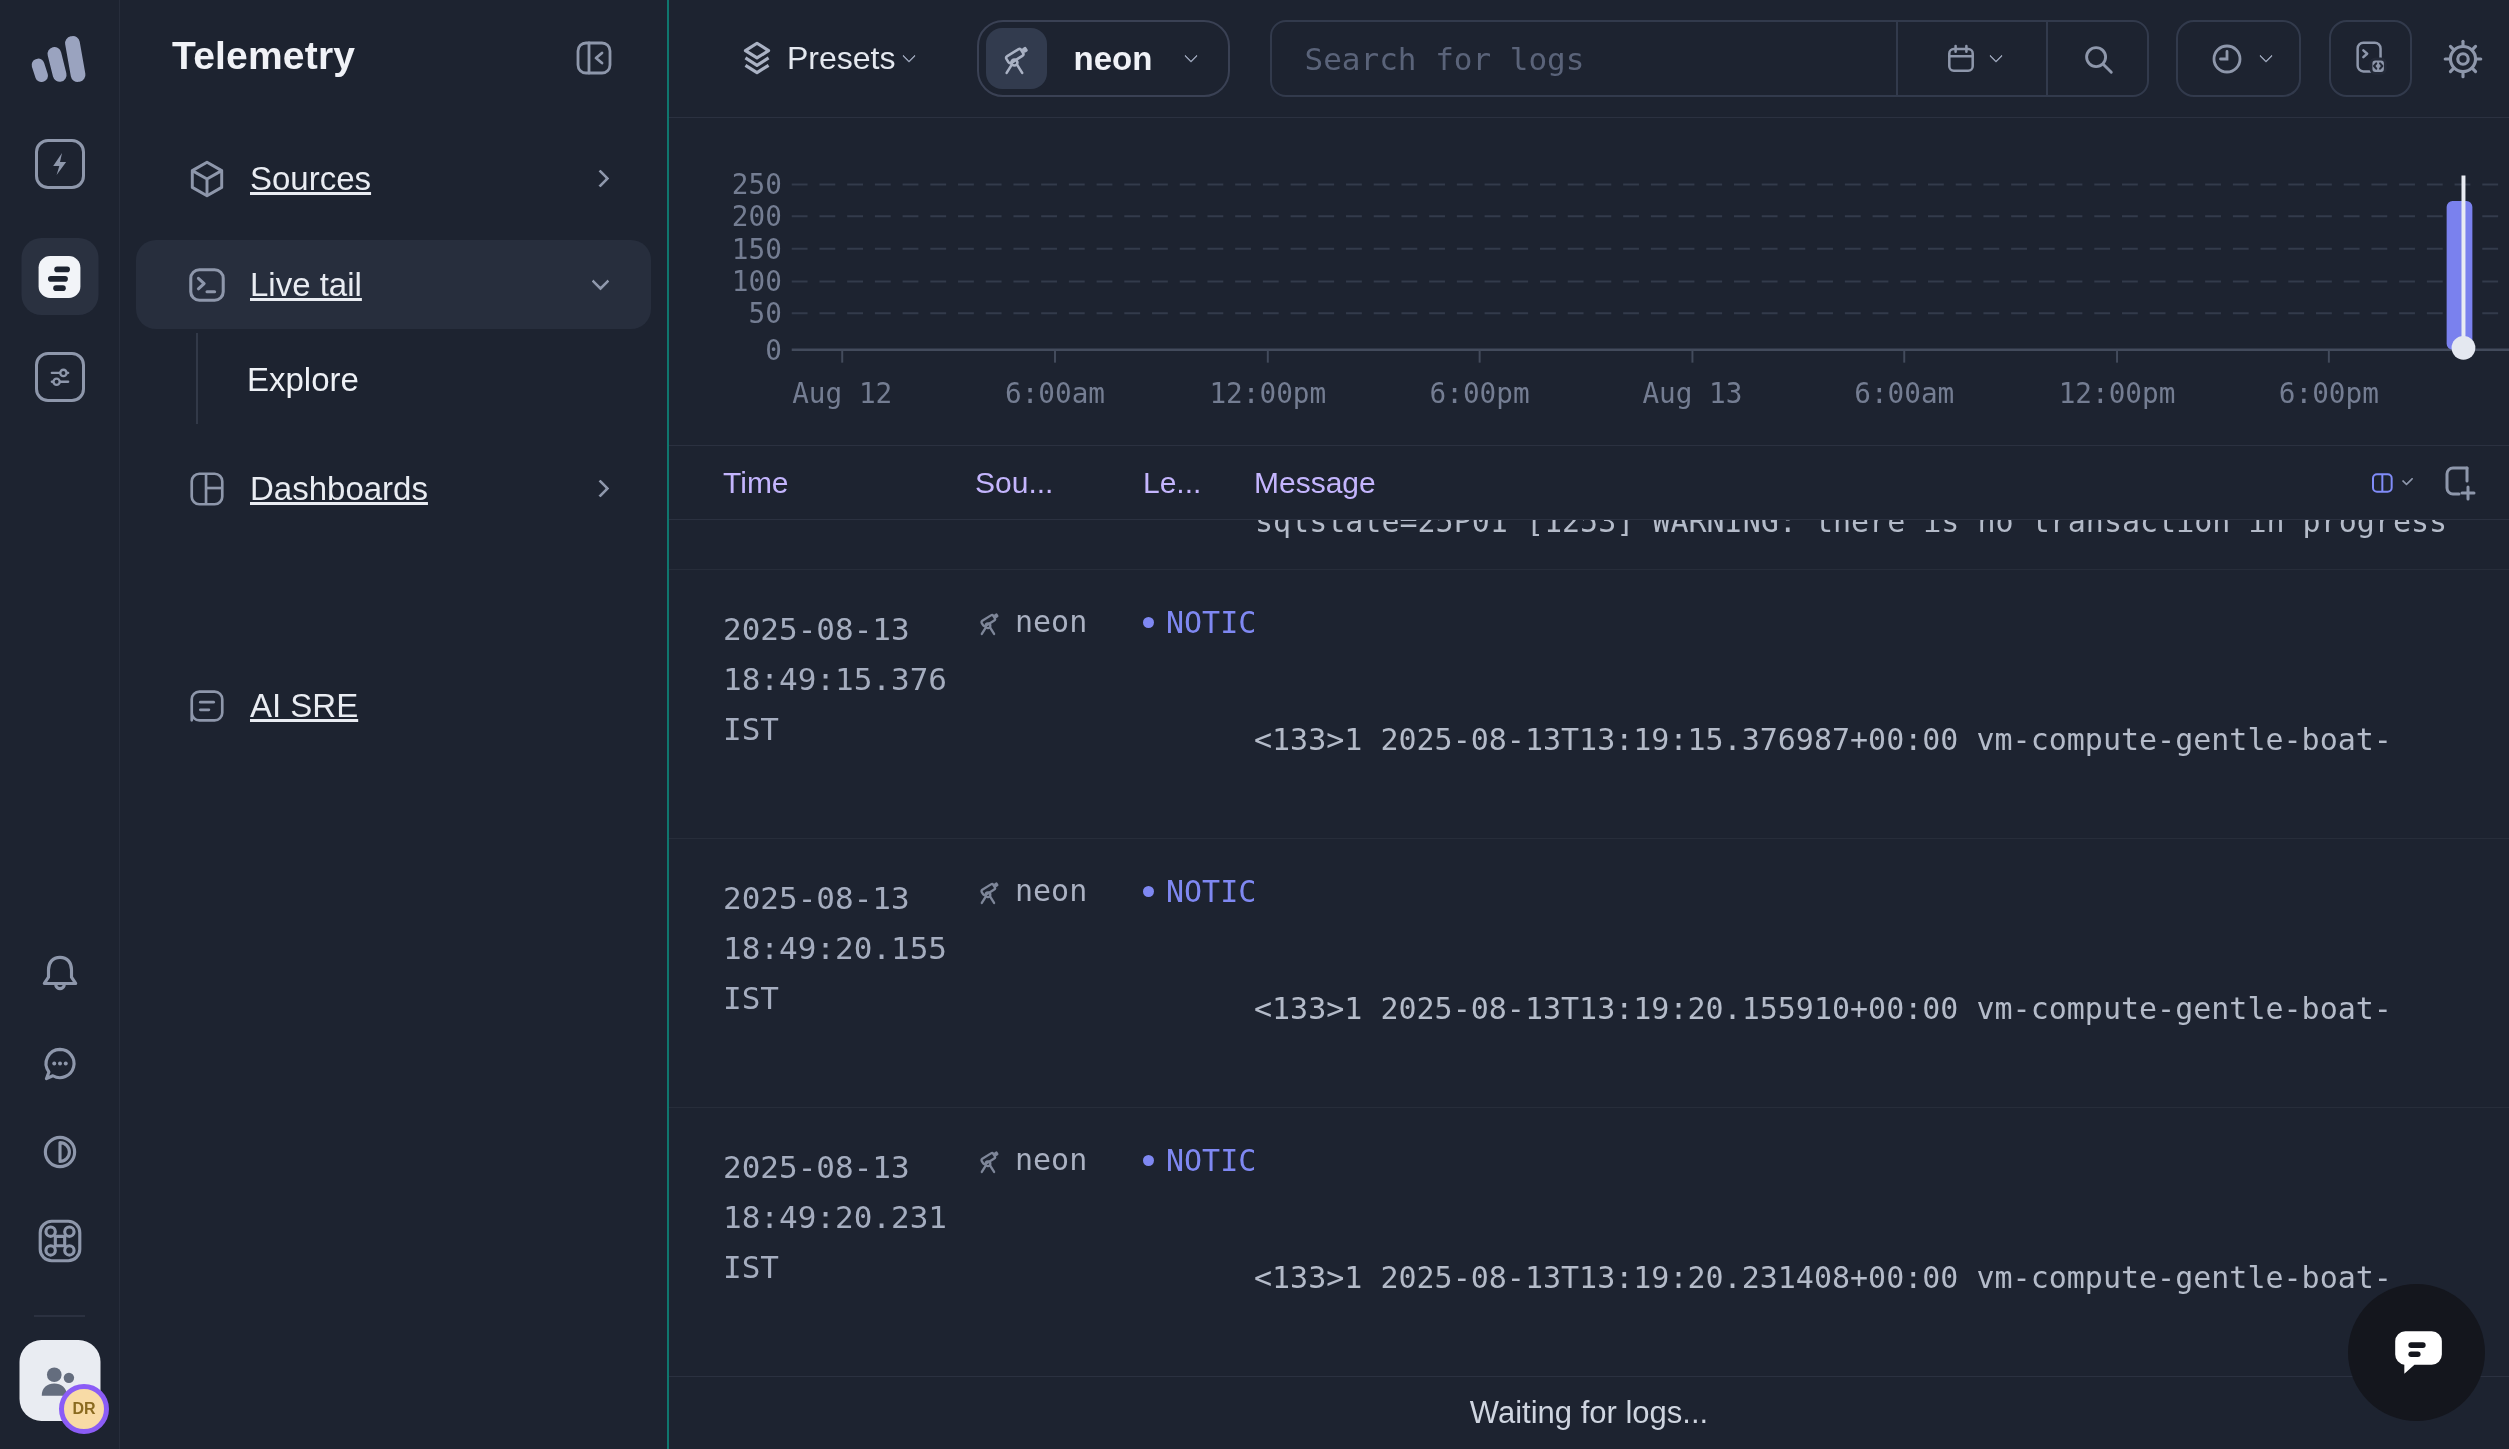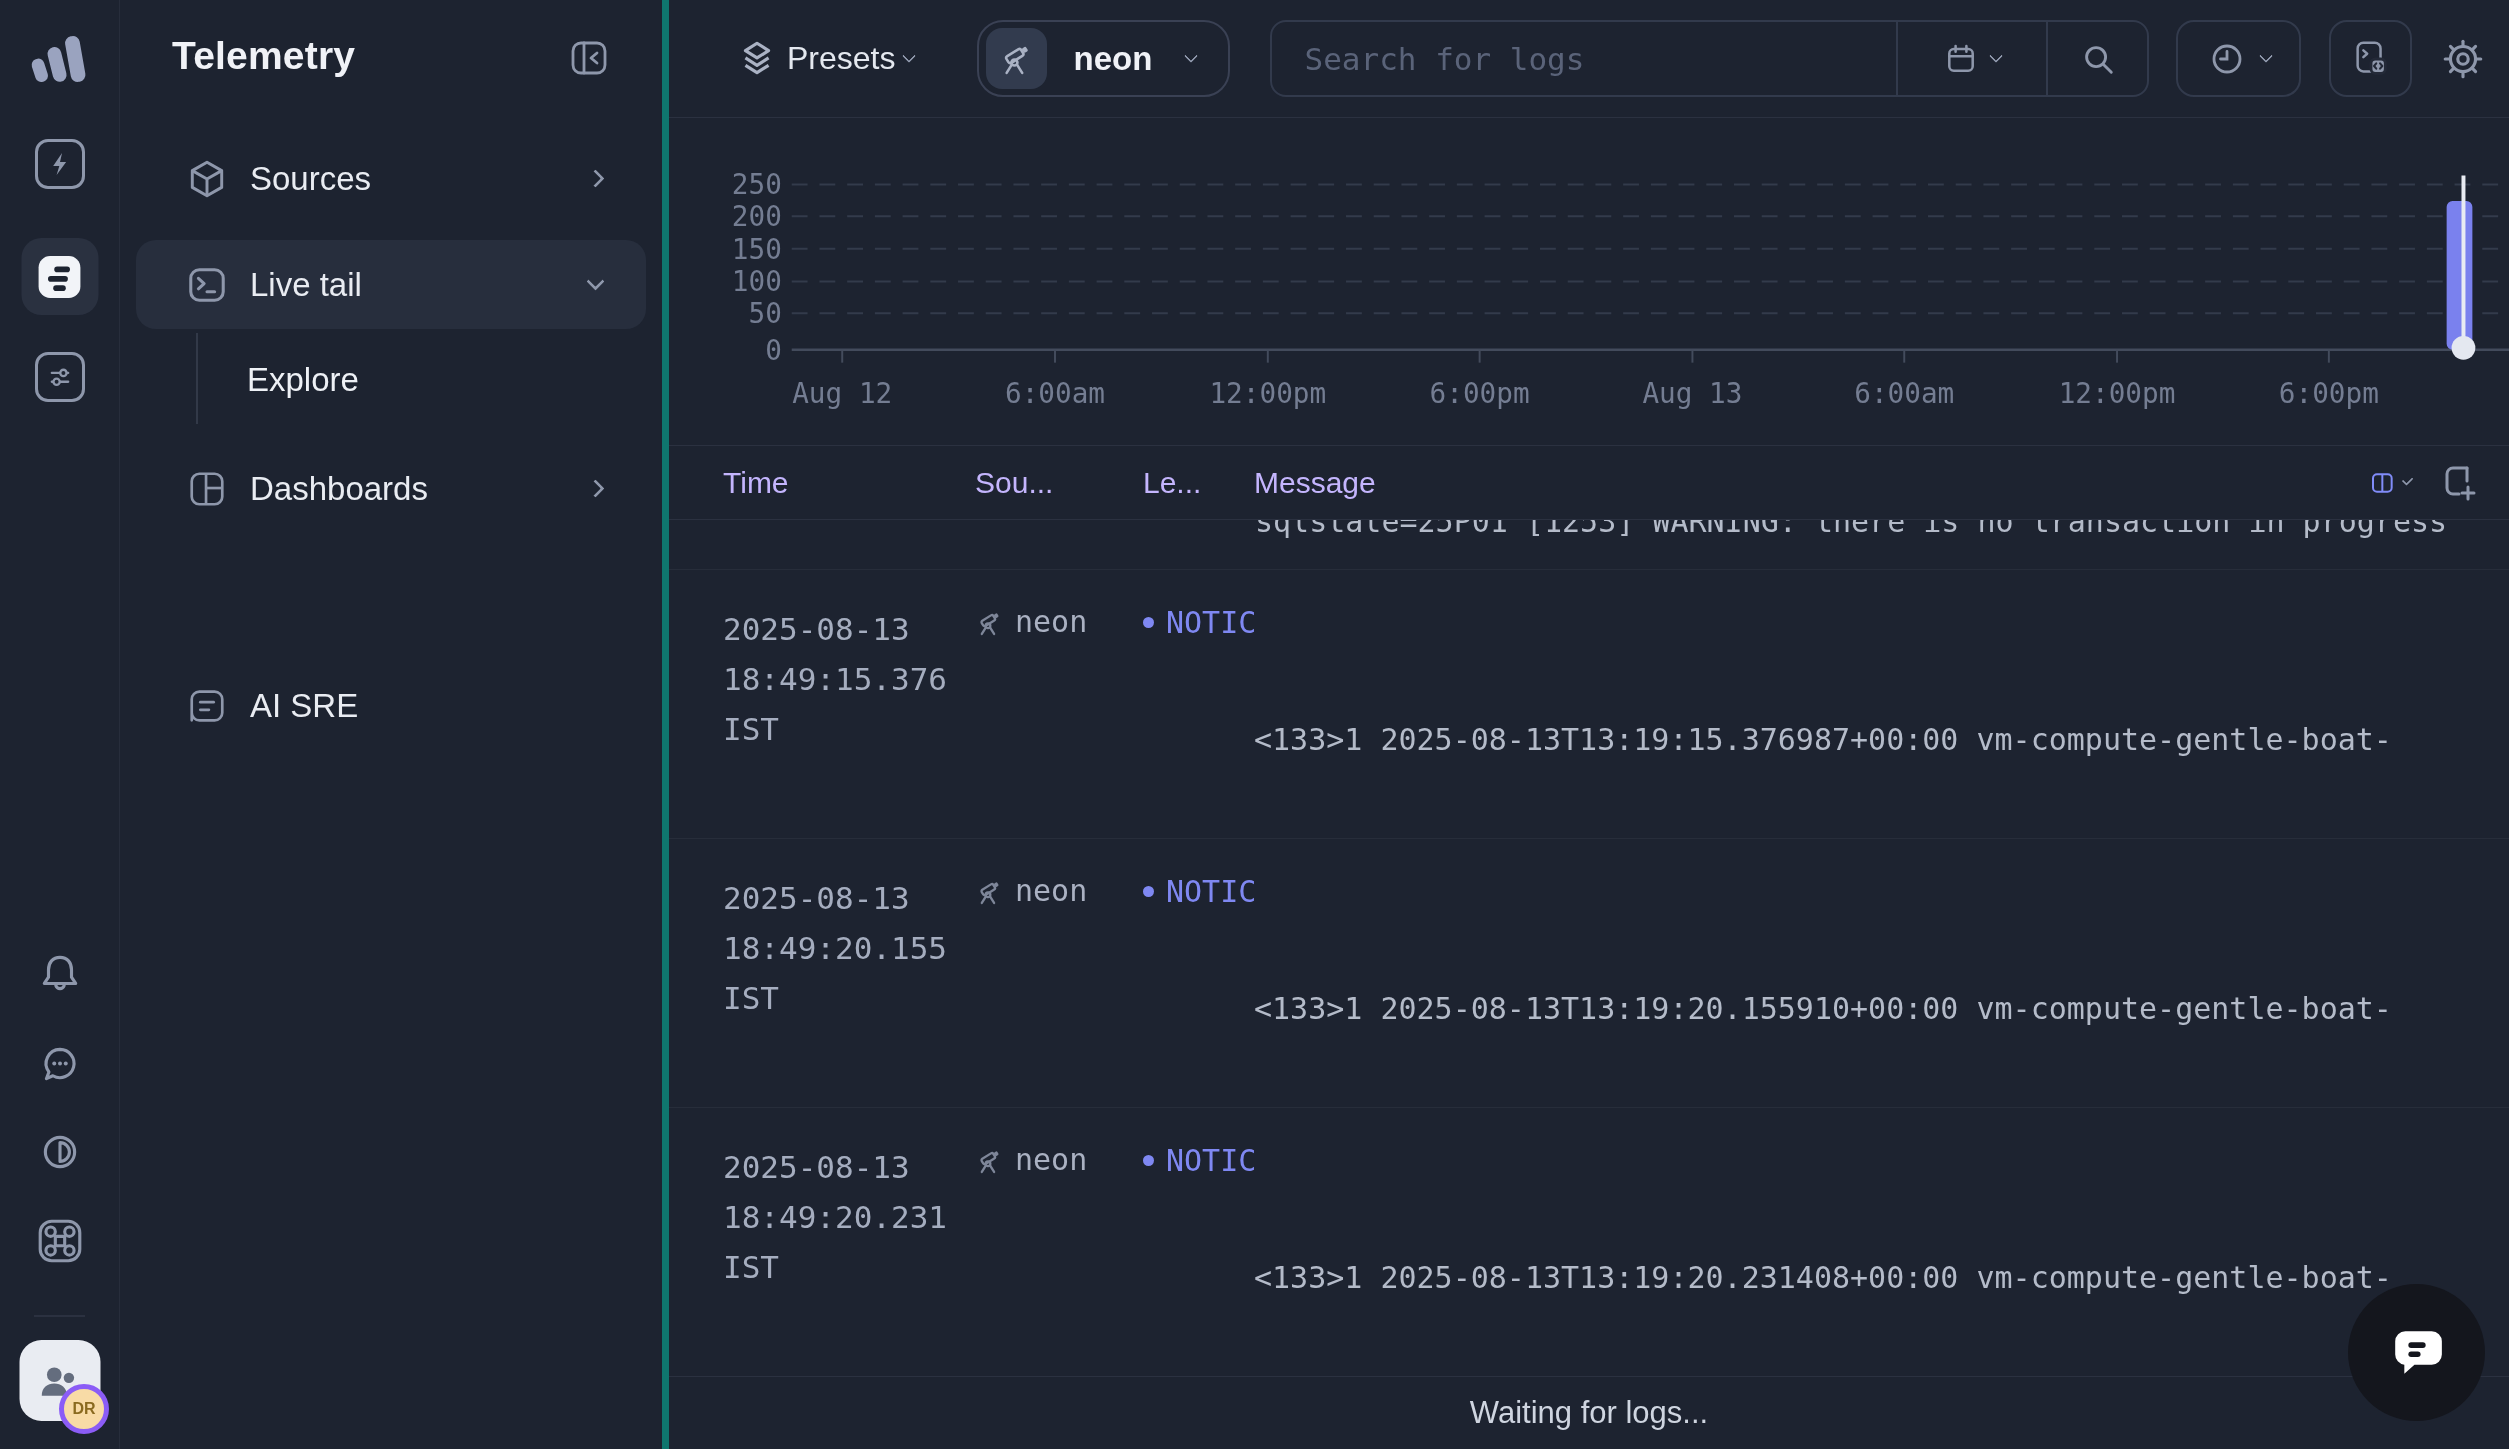--- a/index.html
+++ b/index.html
@@ -15,25 +15,25 @@
   .rail-abs { position:absolute; left:50%; transform:translateX(-50%); display:flex; align-items:center; justify-content:center; color:#8e97ab; }
   .icon-box { width:50px; height:50px; border:3px solid #8e97ab; border-radius:13px; display:flex; align-items:center; justify-content:center; color:#8e97ab; }
   #rail-active { width:77px; height:77px; background:#2a3140; border-radius:20px; }
   .avatar { width:81px; height:81px; background:#e9ecf2; border-radius:22px; display:flex; align-items:center; justify-content:center; }
   .badge { position:absolute; left:59px; top:1384px; width:50px; height:50px; border-radius:50%;
            background:#f8dba6; color:#8a6a1f; font-size:16px; font-weight:bold;
            display:flex; align-items:center; justify-content:center; border:5px solid #8b5cf6; }
   .rail-divider { position:absolute; left:34px; top:1315px; width:51px; height:2px; background:#2b3140; }
 
   
-  #nav { width:549px; position:relative; border-right:7px solid #0f766e; flex:none; }
+  #nav { width:549px; position:relative; border-right:2px solid #0f766e; flex:none; }
   .nav-title { position:absolute; left:52px; top:34px; font-size:39px; font-weight:600; color:#f0f2f7; letter-spacing:0.2px; }
   .collapse-btn { position:absolute; right:51px; top:36px; width:44px; height:44px; color:#8e97ab; cursor:pointer; }
   .nav-item { position:absolute; left:16px; right:16px; height:89px; display:flex; align-items:center;
-              padding:0 44px 0 50px; border-radius:20px; color:#e9ecf2; font-size:33px; font-weight:500; cursor:pointer; }
+              padding:0 44px 0 50px; border-radius:20px; color:#e9ecf2; font-size:33px; font-weight:500; cursor:pointer;text-decoration:underline; }
   .nav-item .nicon { width:42px; height:42px; margin-right:22px; color:#8e97ab; flex:none; }
   .nav-item .spacer { flex:1; }
   .nav-item.active { background:#272e3d; }
   .tree-line { position:absolute; left:76px; top:333px; width:2px; height:91px; background:#323948; }
   .nav-child { position:absolute; left:127px; top:336px; height:87px; display:flex; align-items:center; font-size:33px; font-weight:400; color:#eef1f6; cursor:pointer; }
 
   
   .chev { display:inline-block; width:13px; height:13px; border-right:3px solid #8e97ab; border-bottom:3px solid #8e97ab; border-radius:1.5px; }
   .chev.down { transform:rotate(45deg); margin-top:-6px; }
   .chev.right { transform:rotate(-45deg); }

